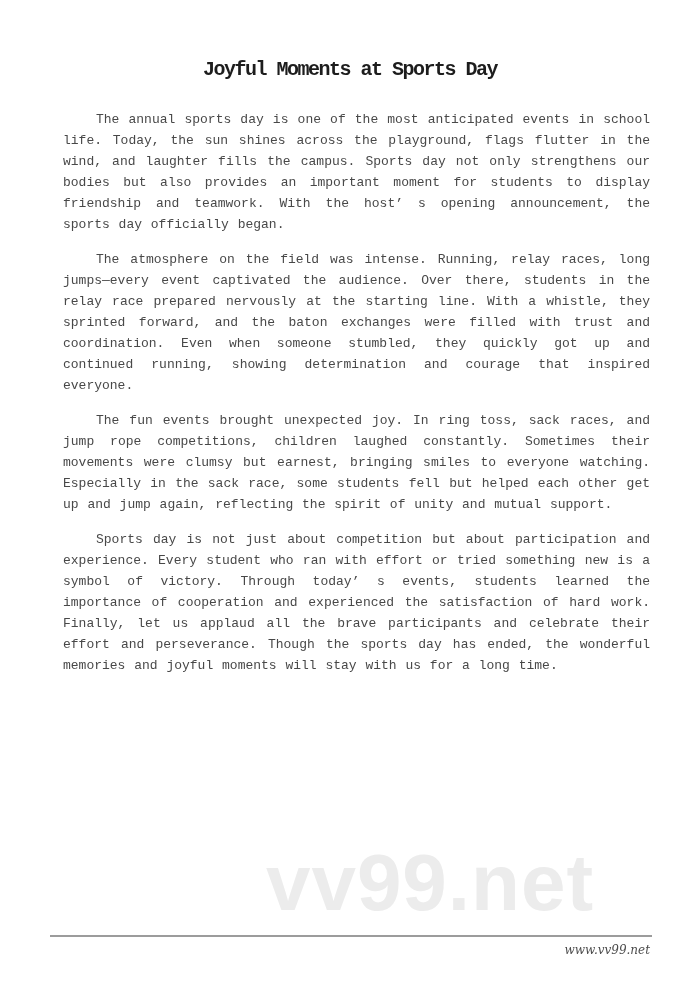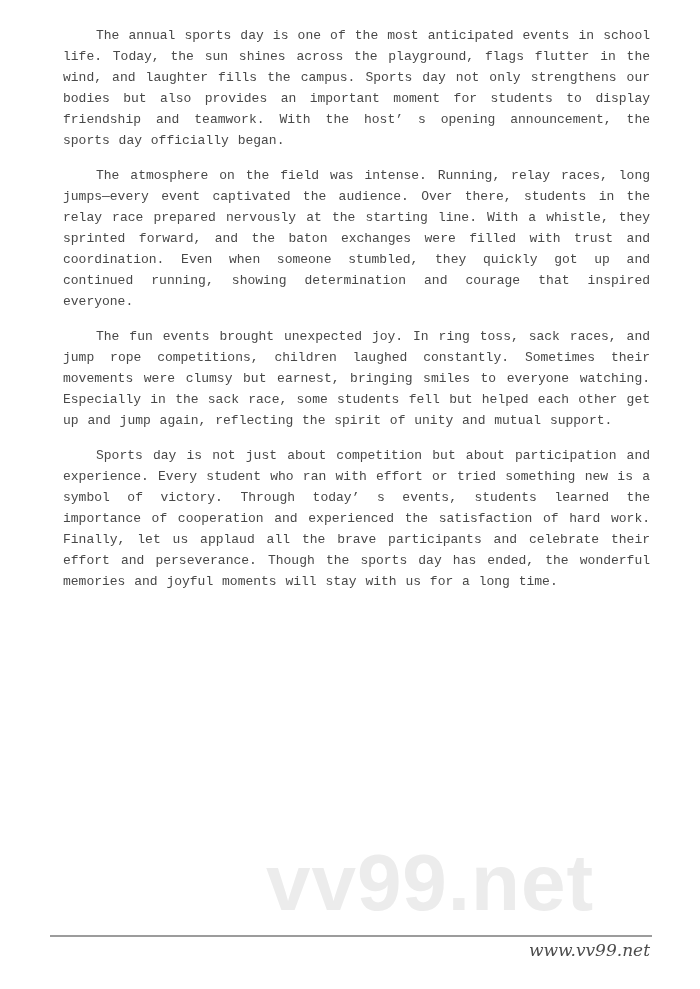--- a/index.html
+++ b/index.html
@@ -64,30 +64,31 @@
     top: 935px;
     height: 2px;
     background: #9c9c9c;
   }
   .footer-url {
     position: absolute;
     right: 50px;
     top: 942px;
     font-family: "DejaVu Serif", serif;
     font-style: italic;
-    font-size: 17px;
+    font-size: 12px;
     line-height: 16px;
     color: #4c4c4c;
   }
 </style>
 </head>
 <body>
 
 <div class="page">
 
+  <h1 class="doc-title">Joyful Moments at Sports Day</h1>
 
   <div class="content">
     <p class="body-para">The annual sports day is one of the most anticipated events in school life. Today, the sun shines across the playground, flags flutter in the wind, and laughter fills the campus. Sports day not only strengthens our bodies but also provides an important moment for students to display friendship and teamwork. With the host’ s opening announcement, the sports day officially began.</p>
     <p class="body-para">The atmosphere on the field was intense. Running, relay races, long jumps—every event captivated the audience. Over there, students in the relay race prepared nervously at the starting line. With a whistle, they sprinted forward, and the baton exchanges were filled with trust and coordination. Even when someone stumbled, they quickly got up and continued running, showing determination and courage that inspired everyone.</p>
     <p class="body-para">The fun events brought unexpected joy. In ring toss, sack races, and jump rope competitions, children laughed constantly. Sometimes their movements were clumsy but earnest, bringing smiles to everyone watching. Especially in the sack race, some students fell but helped each other get up and jump again, reflecting the spirit of unity and mutual support.</p>
     <p class="body-para">Sports day is not just about competition but about participation and experience. Every student who ran with effort or tried something new is a symbol of victory. Through today’ s events, students learned the importance of cooperation and experienced the satisfaction of hard work. Finally, let us applaud all the brave participants and celebrate their effort and perseverance. Though the sports day has ended, the wonderful memories and joyful moments will stay with us for a long time.</p>
   </div>
 
   <div class="watermark">vv99.net</div>
 

